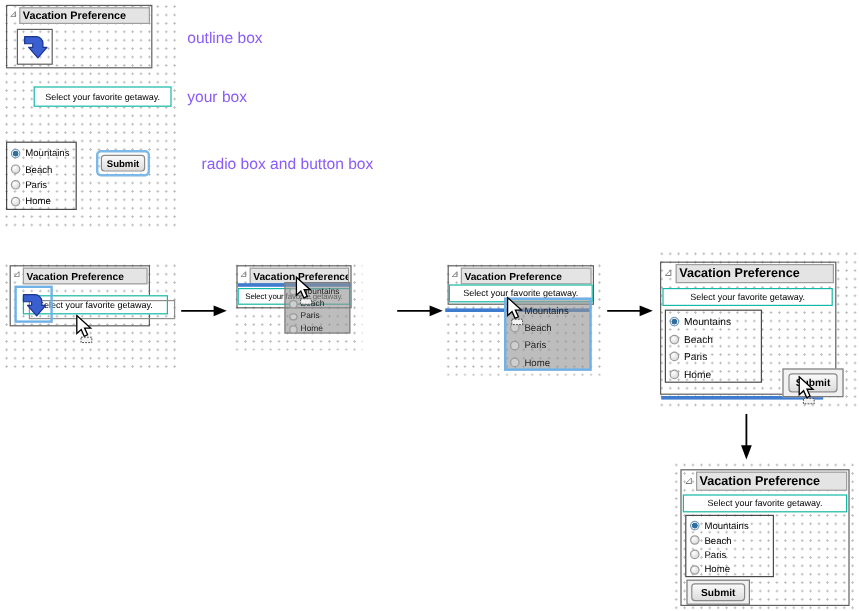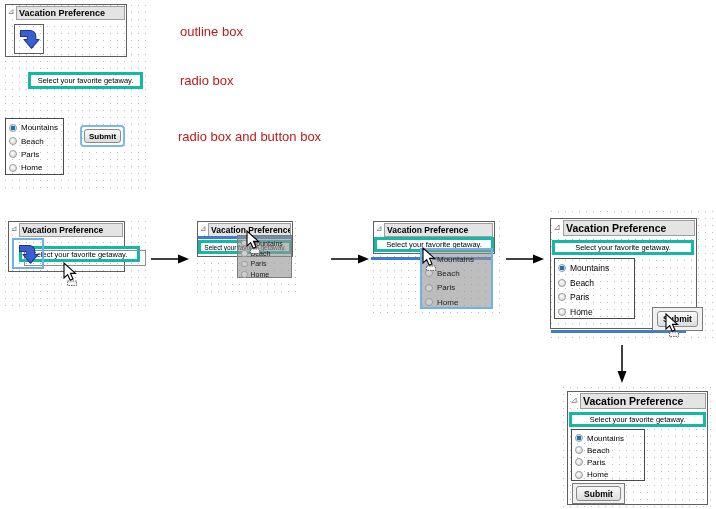--- a/index.html
+++ b/index.html
@@ -8,21 +8,21 @@
   .dots{position:absolute;z-index:0;
         background-image:radial-gradient(circle,#bdbdbd 0.8px,rgba(0,0,0,0) 1px);
         background-size:7px 7px;background-position:2px 2px;}
   .panel{position:absolute;border:1px solid #5f5f5f;z-index:1;box-sizing:border-box;}
   .p-hd{display:flex;align-items:flex-start;}
   .p-tri{width:10px;flex:0 0 auto;text-align:center;color:#7d7d7d;font-size:8px;line-height:13px;}
   .p-bar{flex:1 1 auto;background:#e4e4e4;border:1px solid #9e9e9e;font-weight:bold;color:#000;
          padding:1px 2px;margin:1px 1px 0 0;white-space:nowrap;overflow:hidden;box-sizing:border-box;}
   .fs9 .p-bar{font-size:9px;}  .fs85 .p-bar{font-size:8.5px;} .fs10 .p-bar{font-size:10.5px;}
   .fs10 .p-tri{font-size:9px;line-height:16px;width:12px;}
-  .tbox{position:absolute;background:#fff;border:3px solid #14b8a6;color:#000;z-index:2;
+  .tbox{position:absolute;background:#fff;border:1px solid #14b8a6;color:#000;z-index:2;
         display:flex;align-items:center;justify-content:center;white-space:nowrap;
         overflow:hidden;box-sizing:border-box;}
   .dragoutline{position:absolute;border:1px solid #8f8f8f;background:transparent;z-index:2;box-sizing:border-box;}
   .rgroup{position:absolute;border:1px solid #4a4a4a;padding:2px 3px;box-sizing:border-box;z-index:1;}
   .ritem{display:flex;align-items:center;gap:4px;}
   .ritem .lbl{color:#000;white-space:nowrap;text-align:right;}
   .rb{width:8px;height:8px;border-radius:50%;border:1px solid #9a9a9a;flex:0 0 auto;box-sizing:border-box;
       background:radial-gradient(circle at 35% 30%,#ffffff,#d0d0d0);}
   .rb.sel{background:radial-gradient(circle,#2d6f9e 0 2.2px,#edf3f8 2.6px);border-color:#7f9db9;}
   .rows13 .ritem{height:13.4px;font-size:8px;}
@@ -37,21 +37,21 @@
              display:flex;align-items:center;justify-content:center;}
   .btnbox{position:absolute;border:1px solid #7a7a7a;background:#f1f1f1;z-index:4;
           display:flex;align-items:center;justify-content:center;}
   .bline{position:absolute;height:3px;background:#3e7cd0;z-index:3;}
   .iconbox{position:absolute;border:1px solid #5f5f5f;display:flex;align-items:center;
            justify-content:center;z-index:1;box-sizing:border-box;}
   .selbox{border:2px solid #6fb2e8 !important;z-index:4;}
   .ghost{background:rgba(148,148,148,0.62);border:1px solid #7d7d7d;z-index:4;}
   .ghost .rb{background:#cfcfcf;border-color:#9b9b9b;}
   .ghost .lbl{color:#1c1c1c;}
-  .legend{position:absolute;font-size:13px;color:#b91c1c;white-space:nowrap;z-index:1;margin-left:24px;}
+  .legend{position:absolute;font-size:13px;color:#8b5cf6;white-space:nowrap;z-index:1;}
   .cursor{position:absolute;z-index:9;}
   .flowarrow{position:absolute;z-index:1;}
   .tb-sm{font-size:7.5px;} .tb-xs{font-size:6.6px;letter-spacing:-0.1px;}
 </style>
 </head>
 <body>
 
 <div class="dots" style="left:0;top:0;width:148px;height:192px;"></div>
 
 <div class="panel fs9" style="left:5px;top:4px;width:122px;height:53px;">
@@ -61,21 +61,21 @@
   </div>
   <div class="iconbox" style="left:8px;top:19px;width:30px;height:30px;">
     <svg width="22" height="24" viewBox="0 0 26 28">
       <path d="M3 4 H14.5 A6.5 6.5 0 0 1 21 10.5 V14.5 H25 L16 25 L7 14.5 H11 V11 H3 Z" fill="#3a5fd0" stroke="#1a3490" stroke-width="1.2" stroke-linejoin="round"></path>
     </svg>
   </div>
 </div>
 <span class="legend" style="left:156px;top:24px;">outline box</span>
 
 <div class="tbox tb-sm" style="left:28px;top:72px;width:115px;height:17px;">Select your favorite getaway.</div>
-<span class="legend" style="left:156px;top:73px;">radio box</span>
+<span class="legend" style="left:156px;top:73px;">your box</span>
 
 <div class="rgroup rows13" style="left:5px;top:118px;width:59px;height:57px;">
   <div class="ritem">
       <span class="rb sel"></span>
       <span class="lbl">Mountains</span>
     </div>
   <div class="ritem">
       <span class="rb"></span>
       <span class="lbl">Beach</span>
     </div>
@@ -84,21 +84,21 @@
       <span class="lbl">Paris</span>
     </div>
   <div class="ritem">
       <span class="rb"></span>
       <span class="lbl">Home</span>
     </div>
 </div>
 <div class="focusring" style="left:80px;top:125px;width:41px;height:18px;">
   <div class="btn" style="width:37px;height:14px;font-size:8px;">Submit</div>
 </div>
-<span class="legend" style="left:154px;top:129px;">radio box and button box</span>
+<span class="legend" style="left:168px;top:129px;">radio box and button box</span>
 
 <div class="dots" style="left:0;top:216px;width:148px;height:94px;"></div>
 <div class="panel fs85" style="left:8px;top:221px;width:117px;height:51px;">
   <div class="p-hd">
     <span class="p-tri">⊿</span>
     <span class="p-bar">Vacation Preference</span>
   </div>
 </div>
 <div class="tbox tb-sm" style="left:19px;top:246px;width:121px;height:16px;">Select your favorite getaway.</div>
 <div class="dragoutline" style="left:24px;top:250px;width:122px;height:16px;"></div>

